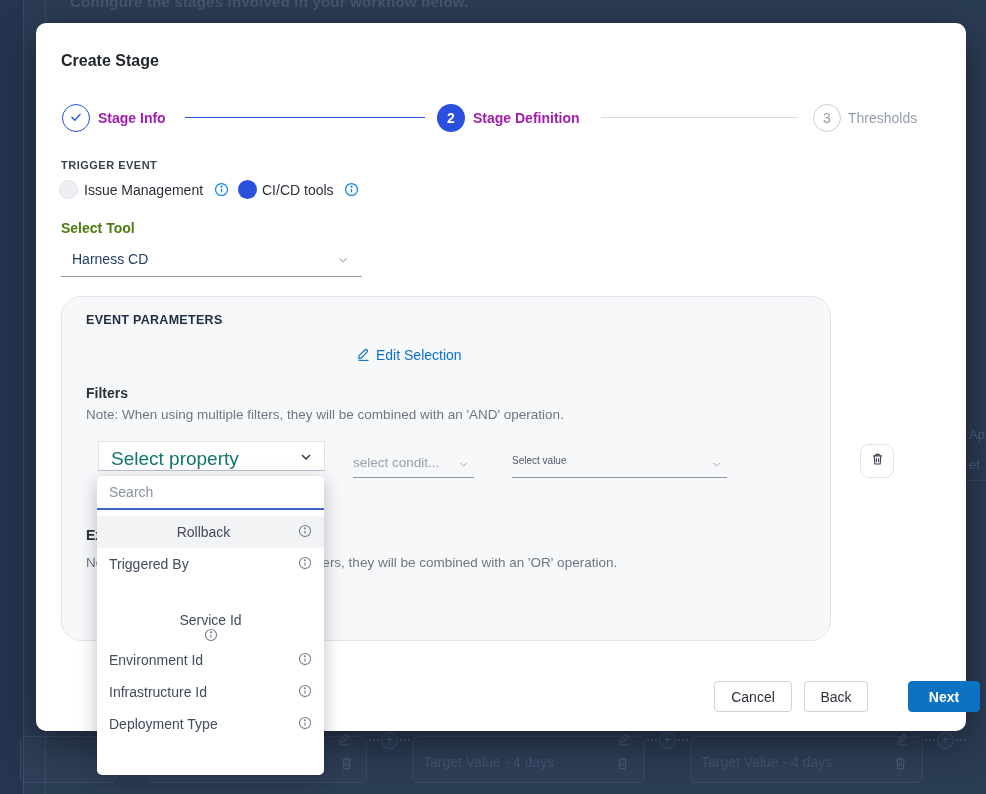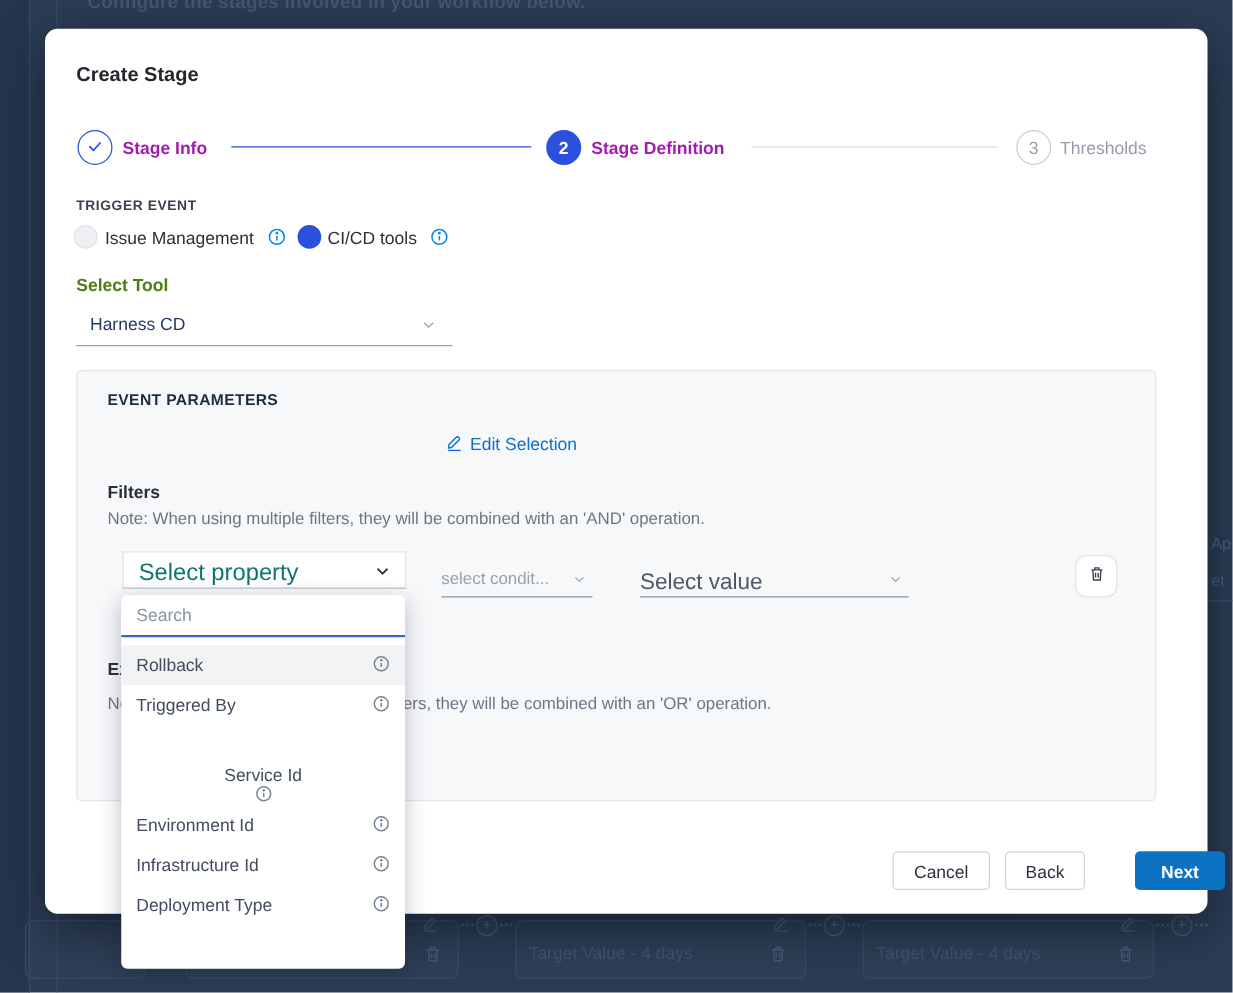--- a/index.html
+++ b/index.html
@@ -52,39 +52,39 @@
   .radio-label { position:absolute; top:159px; font-size:14px; color:#2a3039; white-space:nowrap; }
   .info-icon { position:absolute; width:15px; height:15px; }
   .info-icon svg { display:block; }
   
   .bold-label { position:absolute; font-size:14px; font-weight:bold; color:#4d7c0f;text-align:center; }
   .tool-select { position:absolute; left:25px; top:221px; width:301px; height:33px;
     border-bottom:1px solid #9aa2ae; }
   .tool-select .val { position:absolute; left:11px; top:7px; font-size:14px; color:#233a63; }
   .tool-select .chev { position:absolute; right:12px; top:9px; }
   
-  .event-box { position:absolute; left:25px; top:273px; width:864px; height:345px;
-    background:#f7f8fa; border:1px solid #e2e5ea; border-radius:4px; }
+  .event-box { position:absolute; left:25px; top:273px; width:770px; height:345px;
+    background:#f7f8fa; border:1px solid #e2e5ea; border-radius:20px; }
   .ep-heading { position:absolute; left:24px; top:16px; font-size:12.5px; font-weight:bold;
     letter-spacing:.3px; color:#1d2c44; }
   .ep-chip { position:absolute; left:22px; top:44px; height:27px; line-height:27px;
     padding:0 13px; background:#e2f3fc; border-radius:13.5px; font-size:13.5px;
     font-weight:bold; color:#27313e; }
   .ep-edit { position:absolute; left:294px; top:49px; display:flex; align-items:center; gap:5px;
     font-size:14px; color:#0b6fd0; cursor:pointer; }
   .ep-filters { position:absolute; left:24px; top:88px; font-size:14px; font-weight:bold; color:#2a3039; }
   .ep-note { position:absolute; left:24px; top:110px; font-size:13.5px; color:#6d7683; white-space:nowrap; }
   .prop-trigger { position:absolute; left:36px; top:144px; width:227px; height:30px;
     background:#fff; border:1px solid #e0e4e9; border-bottom:1px solid #b9c1cb; }
   .prop-trigger .ph { position:absolute; left:12px; top:6px; font-size:19px; color:#0f766e; }
   .prop-trigger .chev { position:absolute; right:10px; top:7px; }
   .u-select { position:absolute; top:152px; border-bottom:1px solid #8d949e; height:29px; }
   .u-select .ph { position:absolute; left:0; top:6px; font-size:13.5px; white-space:nowrap; }
   .u-select.cond .ph { color:#99a1ad; }
-  .u-select.valsel .ph { color:#4c5767; font-size:18px; }
+  .u-select.valsel .ph { color:#4c5767; font-size:10px; }
   .u-select .chev { position:absolute; right:4px; top:8px; }
   .trash-btn { position:absolute; left:798px; top:147px; width:34px; height:34px;
     background:#fff; border:1px solid #e0e4e9; border-radius:9px;
     display:flex; align-items:center; justify-content:center; cursor:pointer; }
   .ep-exec-heading { position:absolute; left:24px; top:230px; font-size:14px; font-weight:bold; color:#2a3039; }
   .ep-exec-note { position:absolute; left:24px; top:258px; font-size:13.5px; color:#6d7683; white-space:nowrap; }
   
   .dd-panel { position:absolute; left:61px; top:453px; width:227px; height:299px;
     background:#fff; border-radius:5px; box-shadow:0 5px 18px rgba(20,30,50,.28); z-index:9; }
   .dd-search { position:absolute; left:0; top:0; width:227px; height:34px;
@@ -262,21 +262,21 @@
           </svg>
       </span>
     </div>
 
     <div class="ep-exec-heading">Execution Filters</div>
     <div class="ep-exec-note">Note: When using multiple execution filters, they will be combined with an 'OR' operation.</div>
   </div>
 
   <div class="dd-panel">
     <input class="dd-search" type="text" placeholder="Search" style="">
-    <div class="dd-item hl" style="top:40px;">
+    <div class="dd-item hl" style="top:40px;text-align:center;">
       <span class="lbl">Rollback</span>
       <span><svg width="14" height="14" viewBox="0 0 24 24" fill="none" stroke="#7a8494" stroke-width="2">
             <circle cx="12" cy="12" r="9.5"></circle>
             <line x1="12" y1="11" x2="12" y2="16.5"></line>
             <circle cx="12" cy="7.2" r="0.8" fill="#7a8494"></circle>
           </svg></span>
     </div>
     <div class="dd-item" style="top:72px;">
       <span class="lbl">Triggered By</span>
       <span><svg width="14" height="14" viewBox="0 0 24 24" fill="none" stroke="#7a8494" stroke-width="2">

